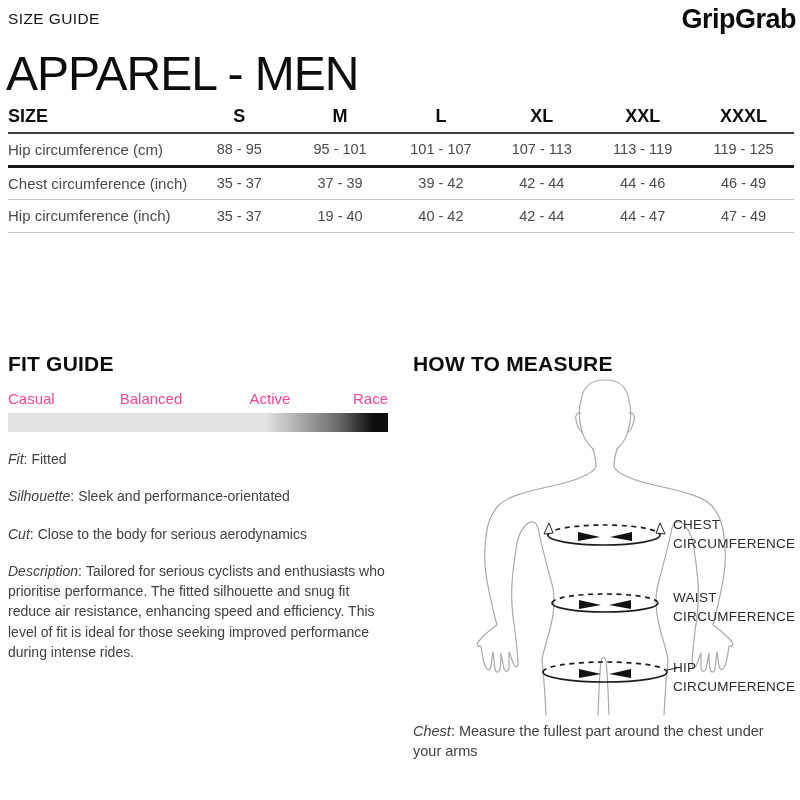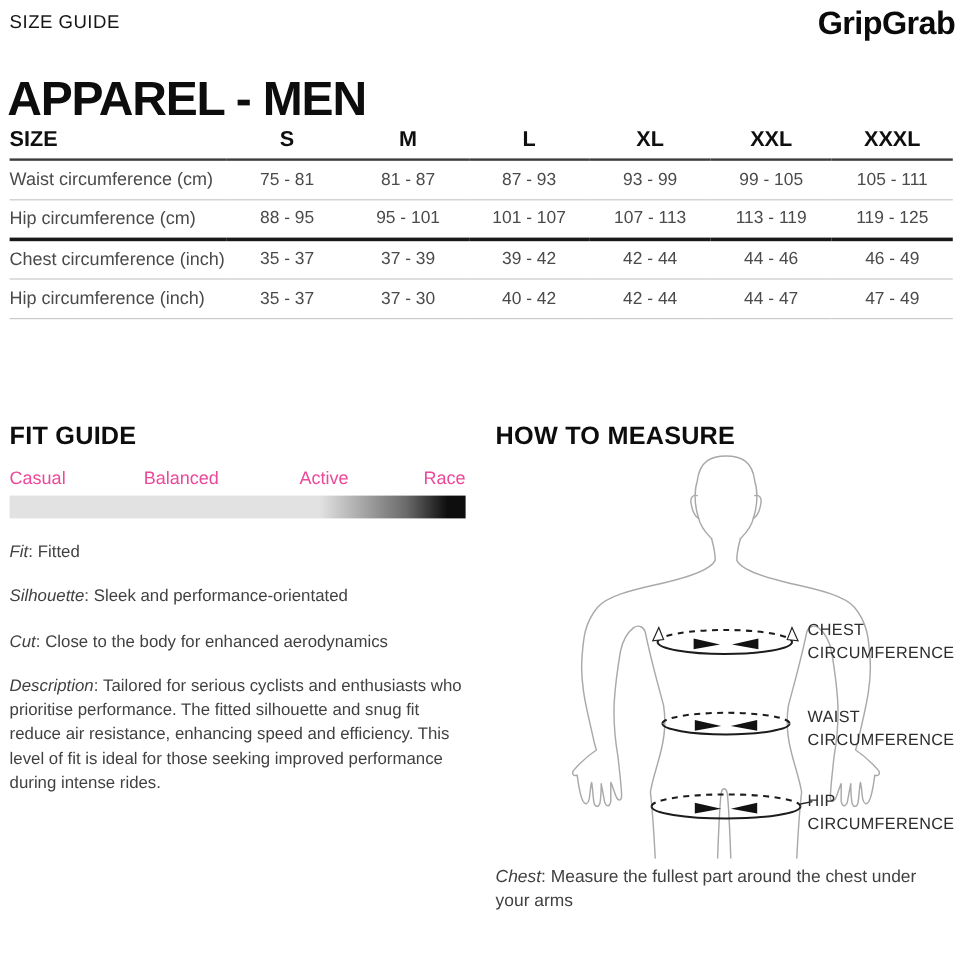--- a/index.html
+++ b/index.html
@@ -20,22 +20,22 @@
   }
   .eyebrow{
     position:absolute;left:8px;top:10px;
     font-size:15.5px;color:#161616;letter-spacing:.4px;
   }
   .brand{
     position:absolute;right:4px;top:4px;
     font-size:27px;font-weight:bold;color:#0a0a0a;letter-spacing:-.5px;
   }
   .page-title{
-    position:absolute;left:6px;top:61px;
-    font-size:40px;font-weight:bold;color:#0d0d0d;letter-spacing:-1px;
+    position:absolute;left:6px;top:46px;
+    font-size:48px;font-weight:normal;color:#0d0d0d;letter-spacing:-1px;
   }
   
   table.size-table{
     position:absolute;left:8px;top:101px;width:786px;
     border-collapse:collapse;table-layout:fixed;
   }
   .size-table th,.size-table td{padding:0;vertical-align:middle;}
   .size-table col.label-col{width:23%;}
   .size-table col.val-col{width:12.83%;}
   .size-table thead th{
@@ -101,29 +101,20 @@
       <th>SIZE</th>
       <th>S</th>
       <th>M</th>
       <th>L</th>
       <th>XL</th>
       <th>XXL</th>
       <th>XXXL</th>
     </tr>
   </thead>
   <tbody>
-    <tr class="r-thin">
-      <td>Waist circumference (cm)</td>
-      <td>75 - 81</td>
-      <td>81 - 87</td>
-      <td>87 - 93</td>
-      <td>93 - 99</td>
-      <td>99 - 105</td>
-      <td>105 - 111</td>
-    </tr>
     <tr class="r-thick">
       <td>Hip circumference (cm)</td>
       <td>88 - 95</td>
       <td>95 - 101</td>
       <td>101 - 107</td>
       <td>107 - 113</td>
       <td>113 - 119</td>
       <td>119 - 125</td>
     </tr>
     <tr class="r-thin">
@@ -131,21 +122,21 @@
       <td>35 - 37</td>
       <td>37 - 39</td>
       <td>39 - 42</td>
       <td>42 - 44</td>
       <td>44 - 46</td>
       <td>46 - 49</td>
     </tr>
     <tr class="r-thin">
       <td>Hip circumference (inch)</td>
       <td>35 - 37</td>
-      <td>37 - 30</td>
+      <td>19 - 40</td>
       <td>40 - 42</td>
       <td>42 - 44</td>
       <td>44 - 47</td>
       <td>47 - 49</td>
     </tr>
   </tbody>
 </table>
 
 <section class="fit-guide">
   <h2 class="section-heading">FIT GUIDE</h2>
@@ -156,21 +147,21 @@
     <span class="lb lb-3">Race</span>
   </div>
   <div class="fit-bar"></div>
   <p class="spec-line">
     <em>Fit</em><span class="sep">:</span><span>Fitted</span>
   </p>
   <p class="spec-line">
     <em>Silhouette</em><span class="sep">:</span><span>Sleek and performance-orientated</span>
   </p>
   <p class="spec-line">
-    <em>Cut</em><span class="sep">:</span><span>Close to the body for enhanced aerodynamics</span>
+    <em>Cut</em><span class="sep">:</span><span>Close to the body for serious aerodynamics</span>
   </p>
   <p class="spec-line">
     <em>Description</em><span class="sep">:</span><span>Tailored for serious cyclists and enthusiasts who prioritise performance. The fitted silhouette and snug fit reduce air resistance, enhancing speed and efficiency. This level of fit is ideal for those seeking improved performance during intense rides.</span>
   </p>
 </section>
 
 <section class="how-to">
   <h2 class="section-heading">HOW TO MEASURE</h2>
 </section>
 

